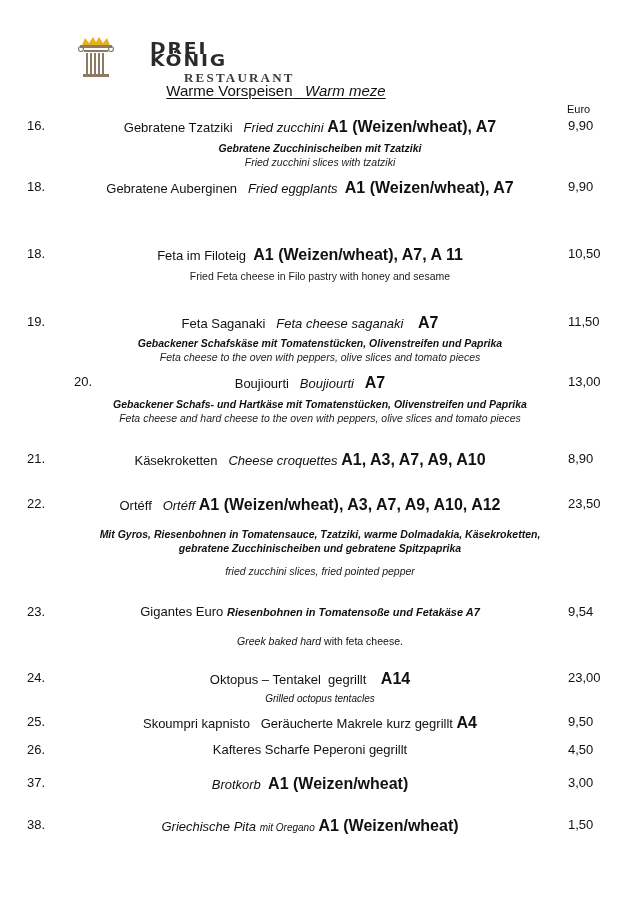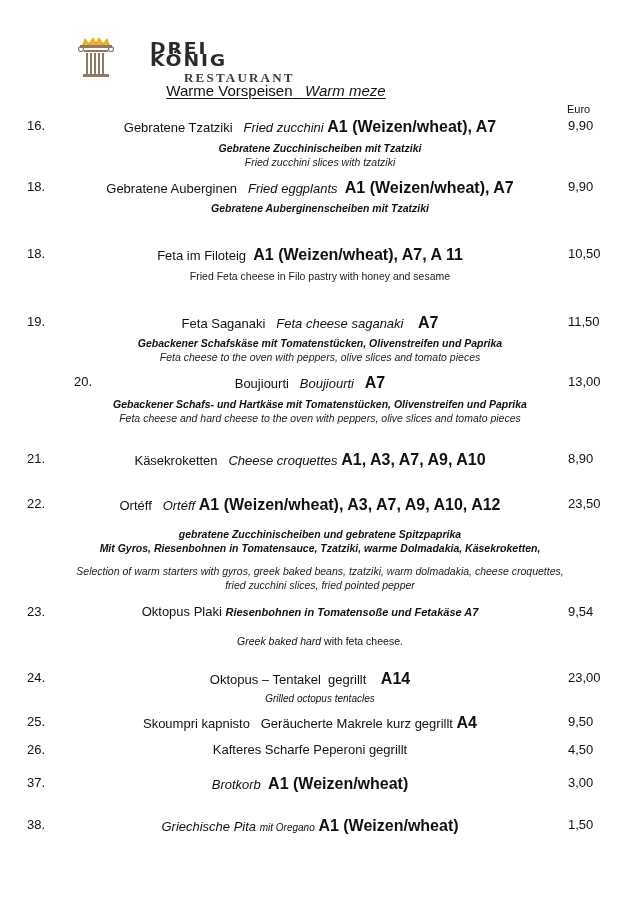--- a/index.html
+++ b/index.html
@@ -72,21 +72,20 @@
   <div class="desc-de">Gebratene Zucchinischeiben mit  Tzatziki</div>
   <div class="desc-en">Fried zucchini slices with tzatziki</div>
 </div>
 
 <div class="row" style="top:179px">
   <span class="num">18.</span>
   <span class="name"><span>Gebratene Auberginen</span>&nbsp;&nbsp; <span class="ital">Fried eggplants</span>&nbsp; <span class="allergen">A1 (Weizen/wheat), A7</span></span>
   <span class="price">9,90</span>
 </div>
 <div class="desc" style="top:201px">
-  <div class="desc-de">Gebratene Auberginenscheiben mit Tzatziki</div>
 </div>
 
 <div class="row" style="top:246px">
   <span class="num">18.</span>
   <span class="name"><span>Feta im Filoteig</span>&nbsp; <span class="allergen">A1 (Weizen/wheat), A7, A 11</span></span>
   <span class="price">10,50</span>
 </div>
 <div class="desc" style="top:269px">
   <div class="desc-en plain">Fried Feta cheese in Filo pastry with honey and sesame</div>
 </div>
@@ -116,31 +115,30 @@
   <span class="name"><span>Käsekroketten</span>&nbsp;&nbsp; <span class="ital">Cheese croquettes</span> <span class="allergen">A1, A3, A7, A9, A10</span></span>
   <span class="price">8,90</span>
 </div>
 
 <div class="row" style="top:496px">
   <span class="num">22.</span>
   <span class="name"><span>Ortéff</span>&nbsp;&nbsp; <span class="ital">Ortéff</span> <span class="allergen">A1 (Weizen/wheat), A3, A7, A9, A10, A12</span></span>
   <span class="price">23,50</span>
 </div>
 <div class="desc" style="top:527px">
+  <div class="desc-de">Mit Gyros, Riesenbohnen in Tomatensauce, Tzatziki, warme Dolmadakia, Käsekroketten,</div>
   <div class="desc-de">gebratene Zucchinischeiben und gebratene Spitzpaprika</div>
-  <div class="desc-de">Mit Gyros, Riesenbohnen in Tomatensauce, Tzatziki, warme Dolmadakia, Käsekroketten,</div>
 </div>
 <div class="desc" style="top:564px">
-  <div class="desc-en">Selection of warm starters with gyros, greek baked beans, tzatziki, warm dolmadakia, cheese croquettes,</div>
   <div class="desc-en">fried zucchini slices, fried pointed pepper</div>
 </div>
 
 <div class="row" style="top:604px">
   <span class="num">23.</span>
-  <span class="name"><span>Oktopus Plaki</span> <span class="bi">Riesenbohnen in Tomatensoße und Fetakäse A7</span></span>
+  <span class="name"><span>Gigantes Euro</span> <span class="bi">Riesenbohnen in Tomatensoße und Fetakäse A7</span></span>
   <span class="price">9,54</span>
 </div>
 <div class="desc" style="top:634px">
   <div><span class="ital">Greek baked hard</span><span> with feta cheese.</span></div>
 </div>
 
 <div class="row" style="top:670px">
   <span class="num">24.</span>
   <span class="name"><span style="white-space:pre">Oktopus – Tentakel  gegrillt</span>&nbsp;&nbsp;&nbsp; <span class="allergen">A14</span></span>
   <span class="price">23,00</span>

